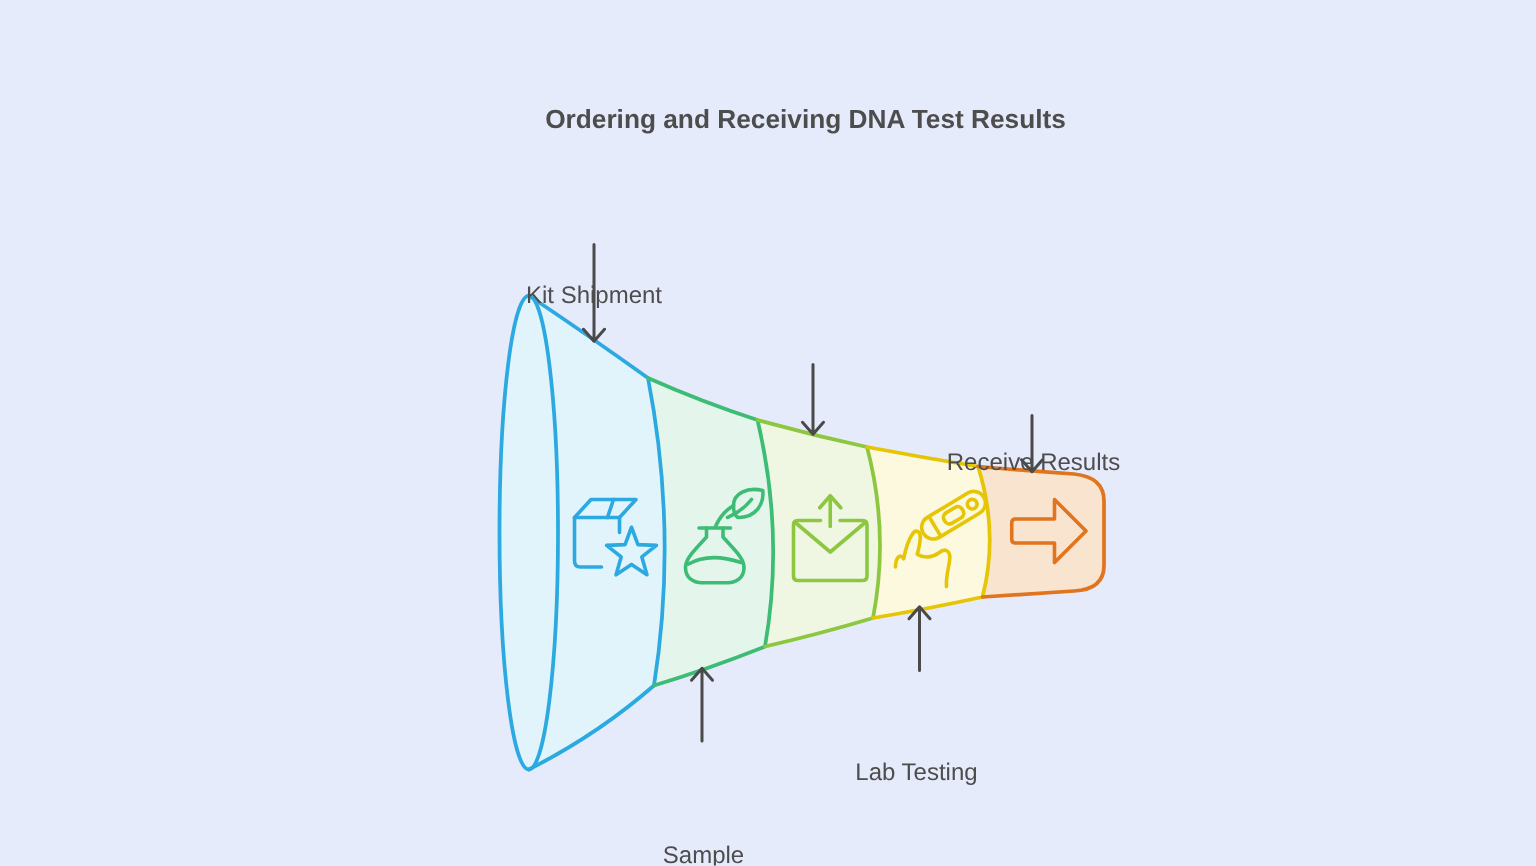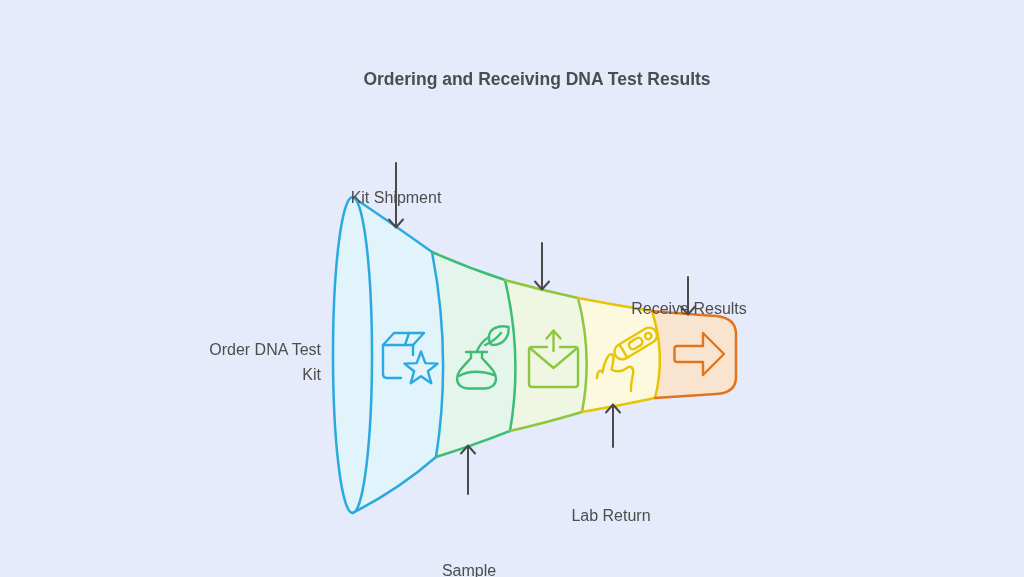--- a/index.html
+++ b/index.html
@@ -91,20 +91,19 @@
     </g>
   </svg>
 
   <div class="title" style="left:287px;top:29px;width:500px;margin-top:40px;">Ordering and Receiving DNA Test Results</div>
 
   <div class="lbl tc" style="left:296px;top:139px;width:200px;">Kit Shipment</div>
 
 
   <div class="lbl tc" style="left:589px;top:250px;width:200px;">Receive Results</div>
 
-  <div class="lbl tr" style="left:203px;top:337px;width:118px;">Order DNA Test Kit</div>
 
 
   <div class="lbl tc" style="left:419px;top:512px;width:100px;">Sample Collection</div>
 
-  <div class="lbl tc" style="left:511px;top:457px;width:200px;">Lab Return</div>
+  <div class="lbl tc" style="left:511px;top:457px;width:200px;">Lab Testing</div>
 
 </div>
 
 </body></html>

